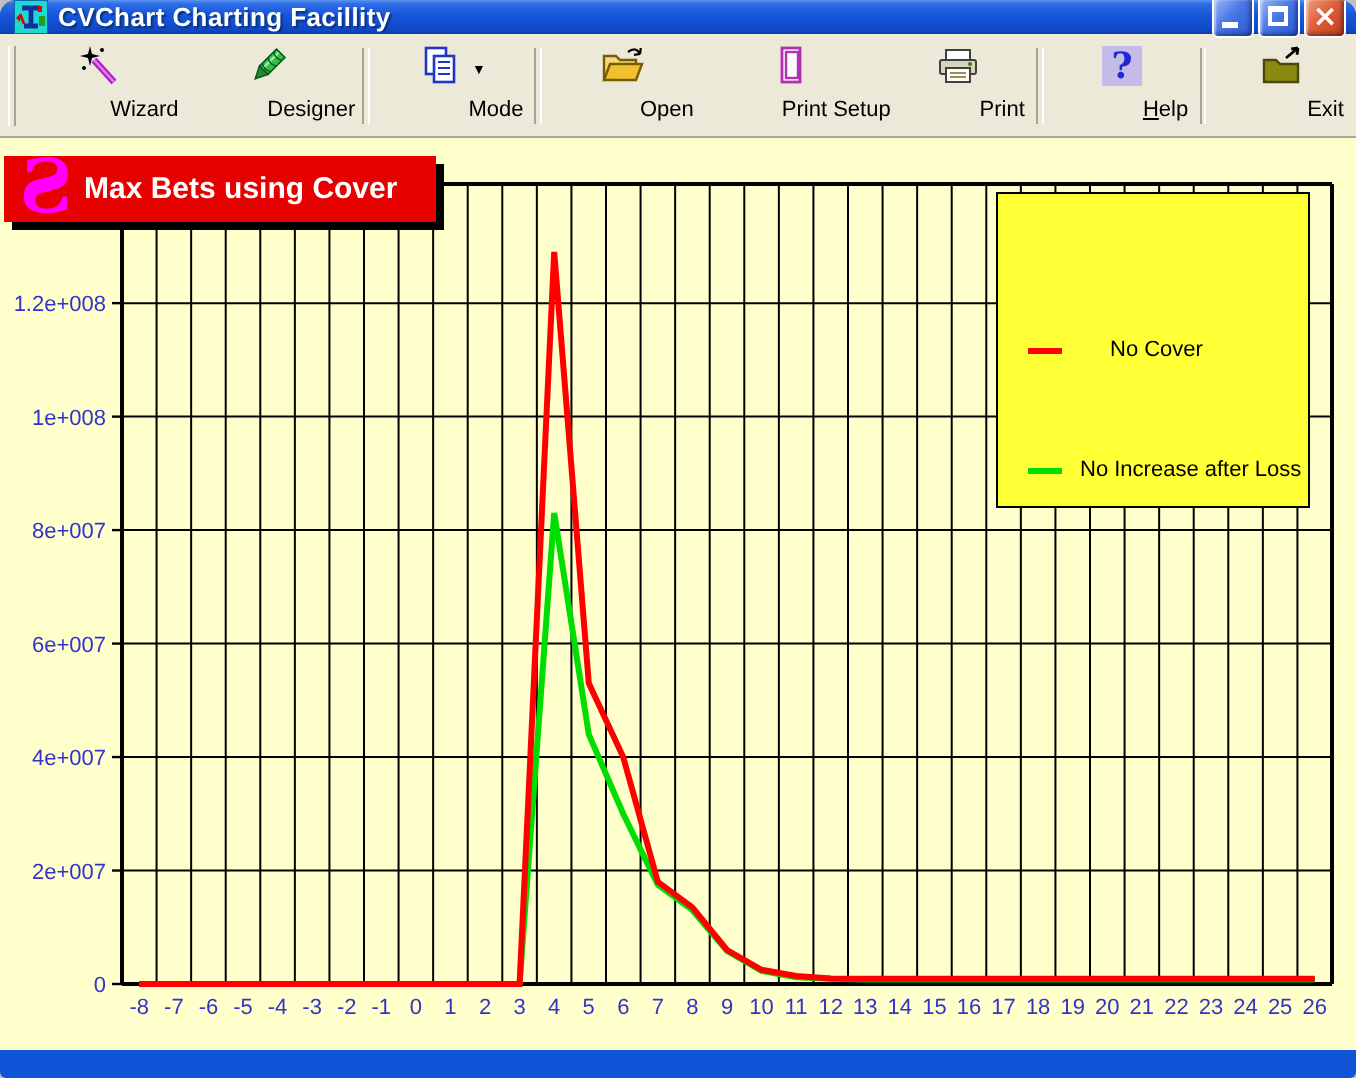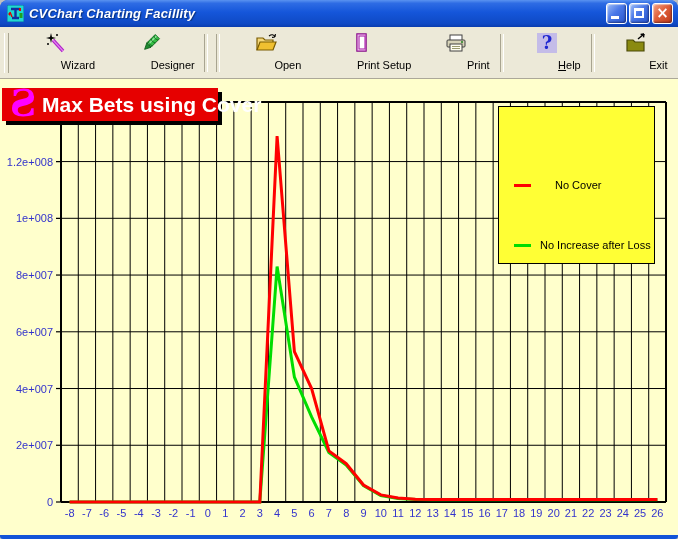--- a/index.html
+++ b/index.html
@@ -2,24 +2,23 @@
 <html><head>
 <meta charset="utf-8">
 <style>
   html,body{margin:0;padding:0;background:#c0c0c0;font-family:"Liberation Sans",sans-serif;}
   .window{
     position:relative;width:678px;height:539px;box-sizing:border-box;
     background:#1254d8;border-radius:8px 8px 3px 3px;overflow:hidden;
   }
   
   .titlebar{
-    position:relative;height:27px;display:flex;align-items:center;
+    position:relative;height:17px;display:flex;align-items:center;
     background:linear-gradient(180deg,#5A93F0 0%,#2E6CE4 12%,#1556DA 45%,#0F49C4 88%,#0A3CAE 100%);
     padding:0 5px 0 7px;
-    font-style:italic;
   }
   .titlebar .app-icon{width:17px;height:17px;margin-right:5px;flex:0 0 auto;}
   .titlebar .title-text{
     color:#fff;font-weight:bold;font-size:13px;letter-spacing:.2px;
     text-shadow:1px 1px 1px #08307e;flex:1 1 auto;white-space:nowrap;overflow:hidden;
   }
   .winbtns{display:flex;gap:2px;}
   .winbtn{
     width:21px;height:21px;border:1px solid #fff;border-radius:3px;box-sizing:border-box;
     position:relative;cursor:pointer;
@@ -49,21 +48,21 @@
   .chart-svg{position:absolute;left:0;top:0;}
   
   .banner{
     position:absolute;left:2px;top:9px;width:216px;height:33px;background:#e60000;
     box-shadow:4px 4px 0 #000;display:flex;align-items:center;z-index:3;
   }
   .banner-glyph{
     color:#ff00ff;font-family:"DejaVu Serif",serif;font-weight:bold;font-size:37px;line-height:30px;
     transform:scaleX(-1);margin:-4px 0 0 4px;flex:0 0 34px;text-align:center;
   }
-  .banner-title{color:#fff;font-weight:bold;font-size:21px;white-space:nowrap;margin-left:2px;}
+  .banner-title{color:#fff;font-weight:bold;font-size:15px;white-space:nowrap;margin-left:2px;}
   
   .legend{
     position:absolute;left:498px;top:27px;width:157px;height:158px;background:#ffff35;
     border:1px solid #000;z-index:2;box-sizing:border-box;
   }
   .legend-row{position:absolute;left:15px;display:flex;align-items:center;gap:9px;}
   .legend-swatch{width:17px;height:3px;flex:0 0 auto;}
   .legend-label{font-size:11px;color:#000;white-space:nowrap;}
 </style>
 </head>
@@ -117,20 +116,31 @@
       <rect x="8" y="2" width="6" height="12" fill="#35c045" stroke="#0a5a18" stroke-width="0.8"></rect>
       <path d="M8 14 H14 L11 20 Z" fill="#1f8a30" stroke="#0a5a18" stroke-width="0.8"></path>
       <line x1="10" y1="2.5" x2="10" y2="13.5" stroke="#9fe8a8" stroke-width="1.2"></line>
       <path d="M8 4 Q11 6 14 4 M8 8 Q11 10 14 8 M8 12 Q11 14 14 12" stroke="#0a5a18" stroke-width="0.7" fill="none"></path>
     </g>
   </svg></span>
         </div>
         <span class="lbl">Designer</span>
       </div>
       <div class="tb-sep"></div>
+      <div class="tb-btn">
+        <div class="iconrow">
+          <span><svg width="22" height="22" viewBox="0 0 22 22">
+    <rect x="4" y="2" width="10" height="13" fill="#fff" stroke="#2038c0" stroke-width="1.3"></rect>
+    <rect x="8" y="6" width="10" height="13" fill="#fff" stroke="#2038c0" stroke-width="1.3"></rect>
+    <path d="M10 9 H16 M10 12 H16 M10 15 H16" stroke="#2038c0" stroke-width="1"></path>
+  </svg></span>
+          <span class="dd-arrow">▼</span>
+        </div>
+        <span class="lbl">Mode</span>
+      </div>
       <div class="tb-sep"></div>
       <div class="tb-btn">
         <div class="iconrow">
           <span><svg width="24" height="22" viewBox="0 0 24 22">
     <path d="M3 18 V6 H9 L11 8 H19 V10" fill="#f5d87a" stroke="#7a5c00" stroke-width="1.2"></path>
     <path d="M3 18 L6 10 H22 L19 18 Z" fill="#f0c030" stroke="#7a5c00" stroke-width="1.2"></path>
     <path d="M15 4 Q19 1 21 5 M21 5 l0.4 -3 M21 5 l-3 0.4" stroke="#000" stroke-width="1.1" fill="none"></path>
   </svg></span>
         </div>
         <span class="lbl">Open</span>

